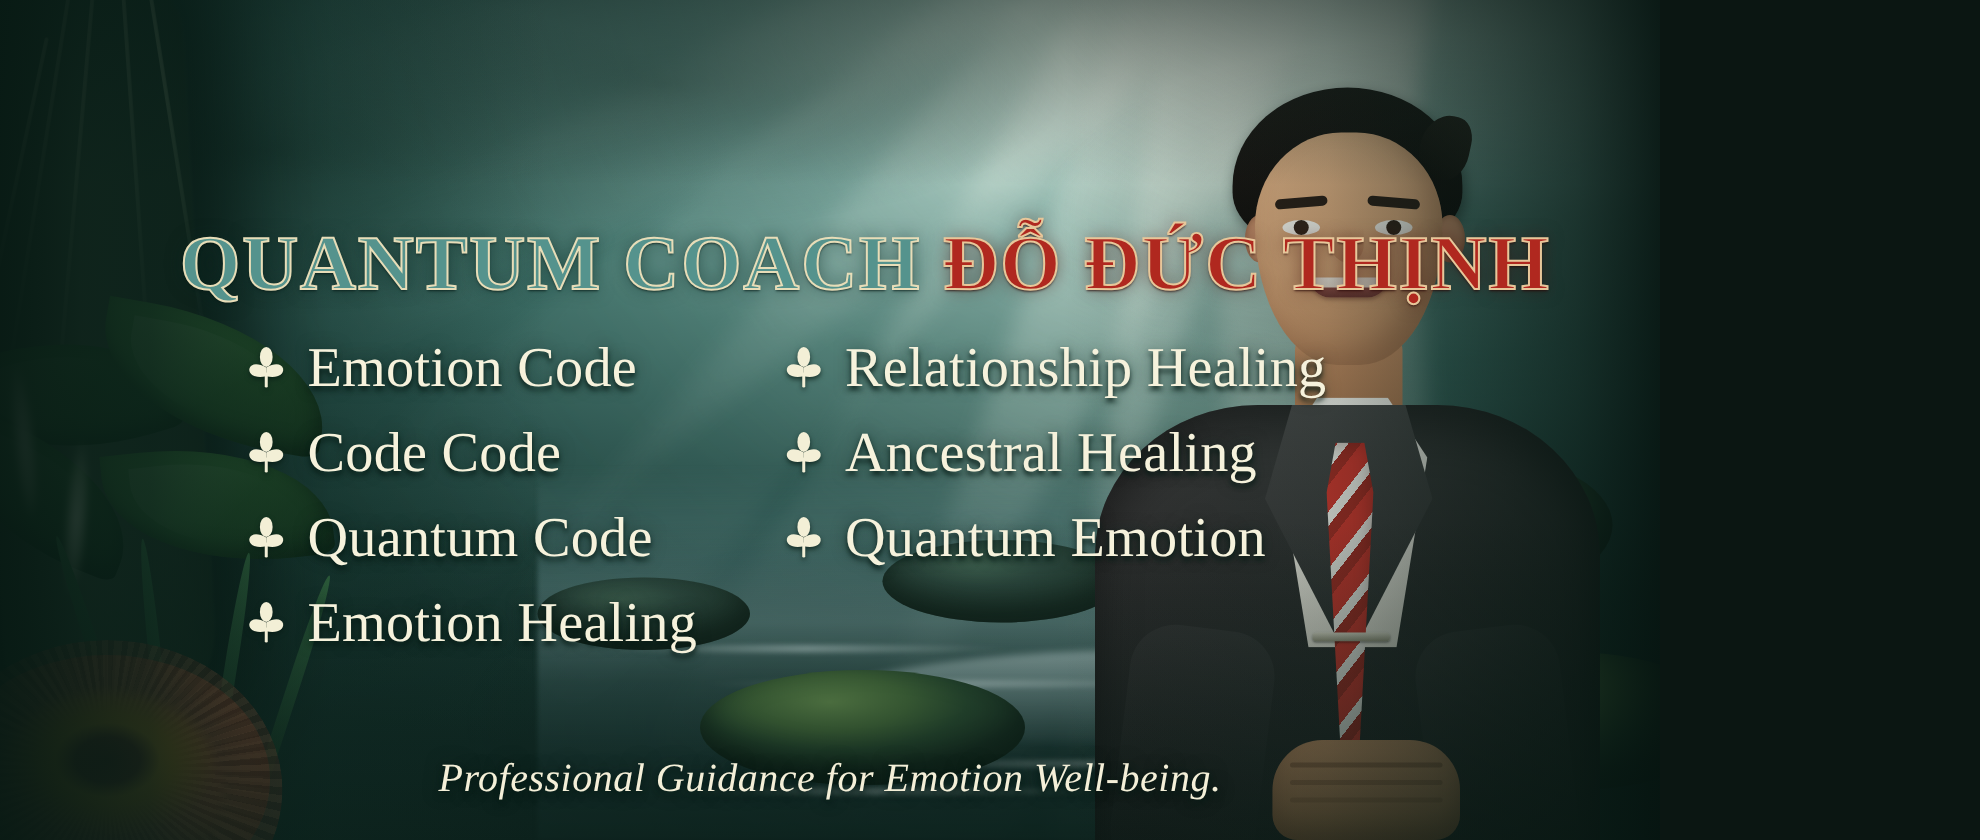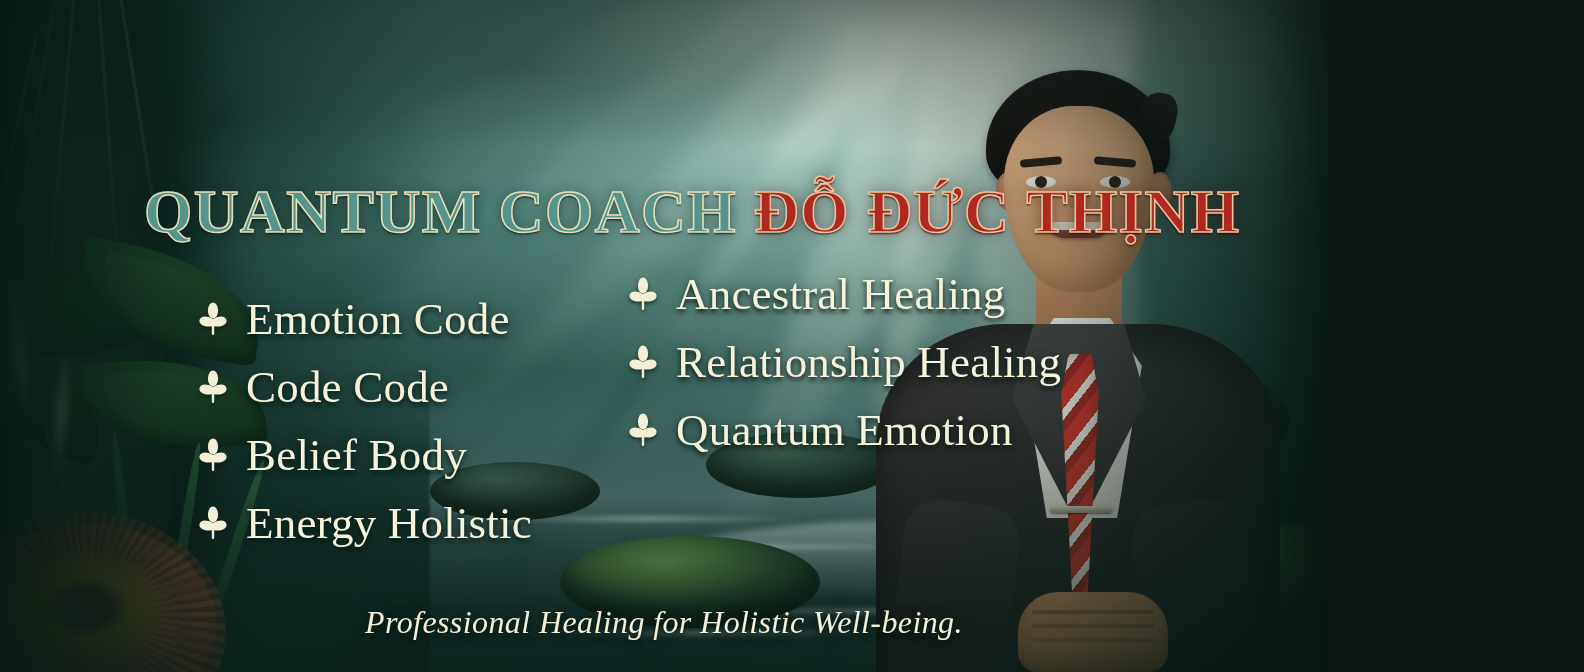--- a/index.html
+++ b/index.html
@@ -258,21 +258,21 @@
     text-shadow:0 2px 2px rgba(6,24,20,.75), 0 0 14px rgba(10,40,34,.55);
   }
   .title .t-red{
     color:#b0281f;
     -webkit-text-stroke:1.6px #e7c79a;
     text-shadow:0 2px 2px rgba(40,8,6,.8), 0 0 14px rgba(60,10,6,.5);
   }
 
   .lists{position:absolute;left:198px;top:268px;width:1000px;display:flex;gap:0;}
   .col{display:flex;flex-direction:column;gap:17px;}
-  .col.c1{width:430px;margin-top:25px;}
+  .col.c1{width:430px;}
   .col.c2{width:520px;}
   .item{display:flex;align-items:center;gap:18px;height:51px;}
   .bullet{width:30px;height:34px;flex:0 0 30px;position:relative;filter:drop-shadow(0 2px 2px rgba(8,28,22,.75));}
   .item-label{
     font-family:"Liberation Serif",serif;
     font-size:45px;font-weight:400;color:#f6f2dc;letter-spacing:.2px;white-space:nowrap;
     text-shadow:0 3px 4px rgba(6,26,20,.85), 0 0 12px rgba(8,30,24,.5);
   }
 
   .tagline{
@@ -446,77 +446,77 @@
           <span class="bullet">
             <svg viewBox="0 0 30 34" width="30" height="34" aria-hidden="true">
               <g fill="#f3efd6">
                 <ellipse cx="15" cy="8.5" rx="5.1" ry="8"></ellipse>
                 <path d="M15 17 C8 13 2.5 14 1.5 18 C0.8 22.5 6 26 15 24 Z"></path>
                 <path d="M15 17 C22 13 27.5 14 28.5 18 C29.2 22.5 24 26 15 24 Z"></path>
                 <rect x="13.8" y="21" width="2.4" height="12" rx="1.1"></rect>
               </g>
             </svg>
           </span>
-          <span class="item-label">Belief Body</span>
-        </div>
-        <div class="item">
-          <span class="bullet">
-            <svg viewBox="0 0 30 34" width="30" height="34" aria-hidden="true">
-              <g fill="#f3efd6">
-                <ellipse cx="15" cy="8.5" rx="5.1" ry="8"></ellipse>
-                <path d="M15 17 C8 13 2.5 14 1.5 18 C0.8 22.5 6 26 15 24 Z"></path>
-                <path d="M15 17 C22 13 27.5 14 28.5 18 C29.2 22.5 24 26 15 24 Z"></path>
-                <rect x="13.8" y="21" width="2.4" height="12" rx="1.1"></rect>
-              </g>
-            </svg>
-          </span>
-          <span class="item-label">Energy Holistic</span>
+          <span class="item-label">Quantum Code</span>
+        </div>
+        <div class="item">
+          <span class="bullet">
+            <svg viewBox="0 0 30 34" width="30" height="34" aria-hidden="true">
+              <g fill="#f3efd6">
+                <ellipse cx="15" cy="8.5" rx="5.1" ry="8"></ellipse>
+                <path d="M15 17 C8 13 2.5 14 1.5 18 C0.8 22.5 6 26 15 24 Z"></path>
+                <path d="M15 17 C22 13 27.5 14 28.5 18 C29.2 22.5 24 26 15 24 Z"></path>
+                <rect x="13.8" y="21" width="2.4" height="12" rx="1.1"></rect>
+              </g>
+            </svg>
+          </span>
+          <span class="item-label">Emotion Healing</span>
         </div>
       </div>
 
       <div class="col c2">
         <div class="item">
           <span class="bullet">
             <svg viewBox="0 0 30 34" width="30" height="34" aria-hidden="true">
               <g fill="#f3efd6">
                 <ellipse cx="15" cy="8.5" rx="5.1" ry="8"></ellipse>
                 <path d="M15 17 C8 13 2.5 14 1.5 18 C0.8 22.5 6 26 15 24 Z"></path>
                 <path d="M15 17 C22 13 27.5 14 28.5 18 C29.2 22.5 24 26 15 24 Z"></path>
                 <rect x="13.8" y="21" width="2.4" height="12" rx="1.1"></rect>
               </g>
             </svg>
           </span>
+          <span class="item-label">Relationship Healing</span>
+        </div>
+        <div class="item">
+          <span class="bullet">
+            <svg viewBox="0 0 30 34" width="30" height="34" aria-hidden="true">
+              <g fill="#f3efd6">
+                <ellipse cx="15" cy="8.5" rx="5.1" ry="8"></ellipse>
+                <path d="M15 17 C8 13 2.5 14 1.5 18 C0.8 22.5 6 26 15 24 Z"></path>
+                <path d="M15 17 C22 13 27.5 14 28.5 18 C29.2 22.5 24 26 15 24 Z"></path>
+                <rect x="13.8" y="21" width="2.4" height="12" rx="1.1"></rect>
+              </g>
+            </svg>
+          </span>
           <span class="item-label">Ancestral Healing</span>
         </div>
         <div class="item">
           <span class="bullet">
             <svg viewBox="0 0 30 34" width="30" height="34" aria-hidden="true">
               <g fill="#f3efd6">
                 <ellipse cx="15" cy="8.5" rx="5.1" ry="8"></ellipse>
                 <path d="M15 17 C8 13 2.5 14 1.5 18 C0.8 22.5 6 26 15 24 Z"></path>
                 <path d="M15 17 C22 13 27.5 14 28.5 18 C29.2 22.5 24 26 15 24 Z"></path>
                 <rect x="13.8" y="21" width="2.4" height="12" rx="1.1"></rect>
               </g>
             </svg>
           </span>
-          <span class="item-label">Relationship Healing</span>
-        </div>
-        <div class="item">
-          <span class="bullet">
-            <svg viewBox="0 0 30 34" width="30" height="34" aria-hidden="true">
-              <g fill="#f3efd6">
-                <ellipse cx="15" cy="8.5" rx="5.1" ry="8"></ellipse>
-                <path d="M15 17 C8 13 2.5 14 1.5 18 C0.8 22.5 6 26 15 24 Z"></path>
-                <path d="M15 17 C22 13 27.5 14 28.5 18 C29.2 22.5 24 26 15 24 Z"></path>
-                <rect x="13.8" y="21" width="2.4" height="12" rx="1.1"></rect>
-              </g>
-            </svg>
-          </span>
           <span class="item-label">Quantum Emotion</span>
         </div>
       </div>
 
     </div>
 
-    <div class="tagline">Professional Healing for Holistic Well-being.</div>
+    <div class="tagline">Professional Guidance for Emotion Well-being.</div>
   </div>
 
 </div>
 
 </body></html>

